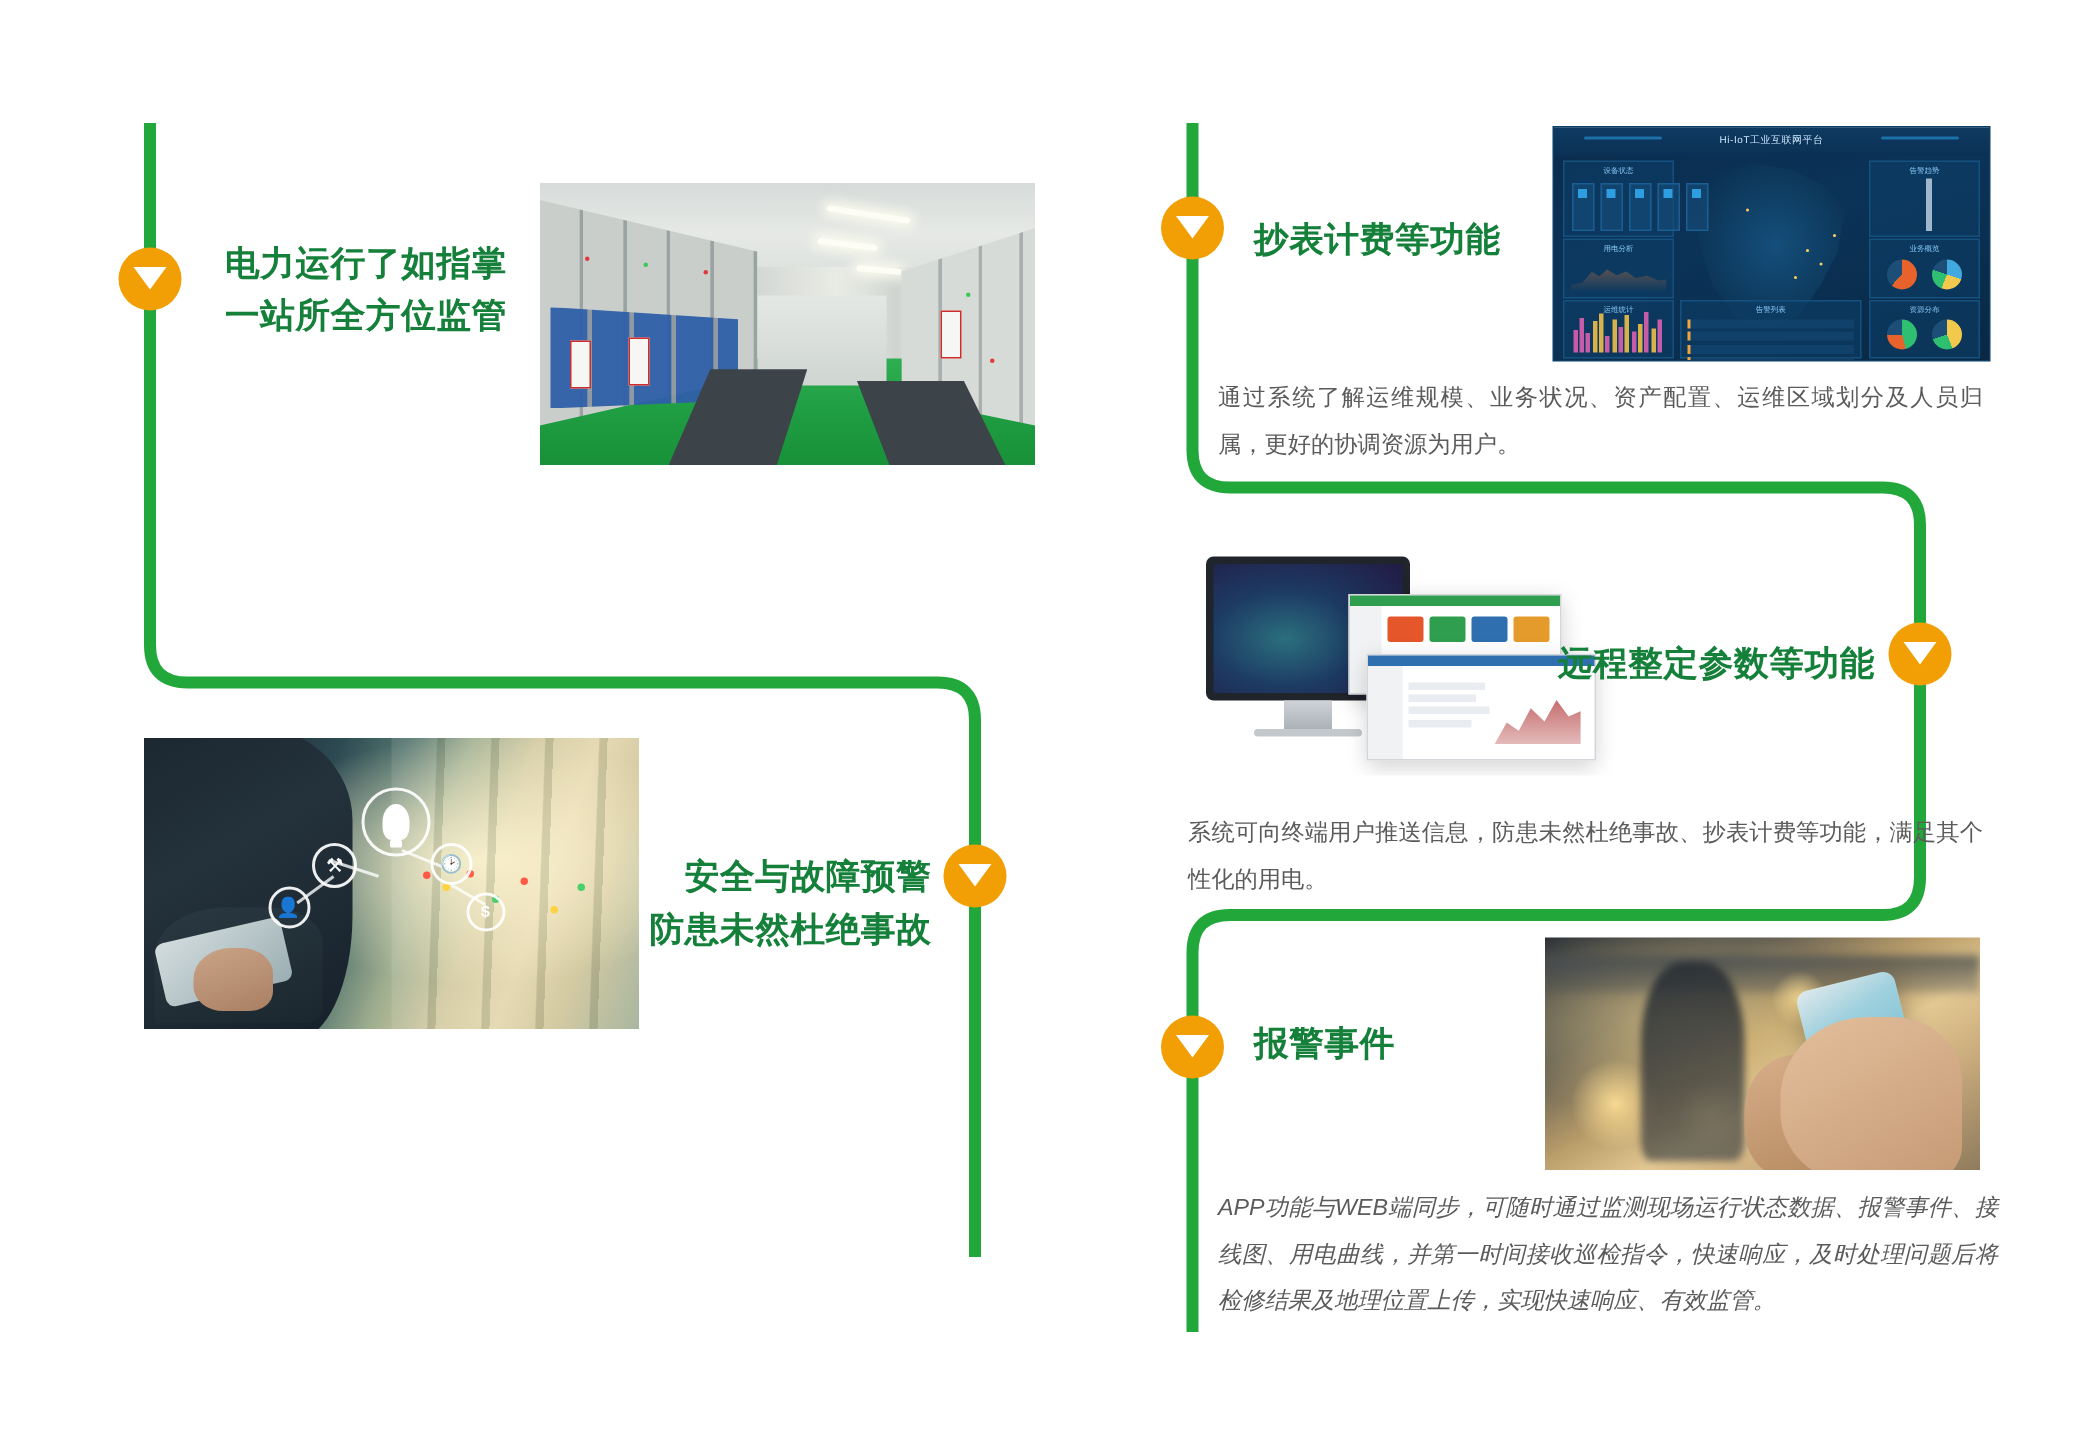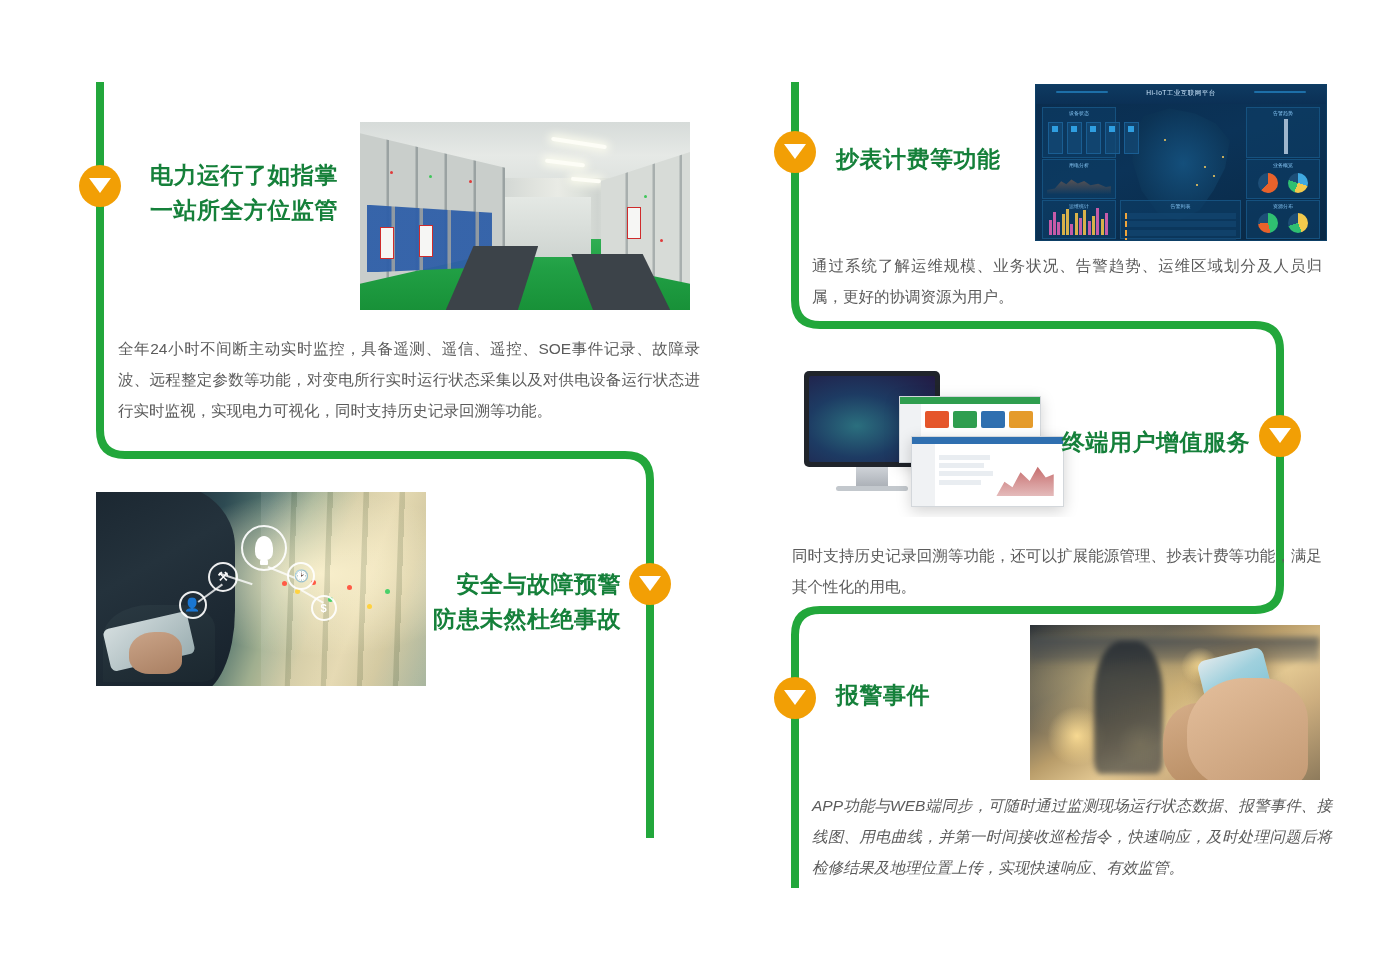--- a/index.html
+++ b/index.html
@@ -389,21 +389,20 @@
     <div class="sg-led" style="left:9%;  top:26%; background:#e03b3b;"></div>
     <div class="sg-led" style="left:21%; top:28%; background:#3fc75a;"></div>
     <div class="sg-led" style="left:33%; top:31%; background:#e03b3b;"></div>
     <div class="sg-led" style="left:86%; top:39%; background:#3fc75a;"></div>
     <div class="sg-led" style="left:91%; top:62%; background:#e03b3b;"></div>
   </div>
 
   <div class="sec-title" style="left:150px; top:158px; width:200px;font-family:Liberation Serif, serif;">电力运行了如指掌
 一站所全方位监管</div>
 
-  <div class="sec-body" style="left:118px; top:333px; width:582px;">全年24小时不间断主动实时监控，具备遥测、遥信、遥控、SOE事件记录、故障录波、远程整定参数等功能，对变电所行实时运行状态采集以及对供电设备运行状态进行实时监视，实现电力可视化，同时支持历史记录回溯等功能。</div>
 
   <div class="photo pic-engineer" style="left:96px; top:492px; width:330px; height:194px;">
     <div class="eng-panels"></div>
     <div class="eng-leds">
       <div class="eng-led" style="left:6%;  top:18%; background:#ff5a45;"></div>
       <div class="eng-led" style="left:16%; top:30%; background:#ffd23f;"></div>
       <div class="eng-led" style="left:28%; top:16%; background:#ff5a45;"></div>
       <div class="eng-led" style="left:41%; top:42%; background:#49d06a;"></div>
       <div class="eng-led" style="left:55%; top:24%; background:#ff5a45;"></div>
       <div class="eng-led" style="left:70%; top:52%; background:#ffd23f;"></div>
@@ -512,21 +511,21 @@
       <div class="db-card-title">资源分布</div>
       <div class="db-donut" style="left:16%; top:34%; width:20px; height:20px;
            background: conic-gradient(#2fbf71 0 46%, #e8622b 46% 74%, #1d4e77 74% 100%);"></div>
       <div class="db-donut" style="right:16%; top:34%; width:20px; height:20px;
            background: conic-gradient(#f2c94c 0 44%, #2fbf71 44% 70%, #1d4e77 70% 100%);"></div>
     </div>
   </div>
 
   <div class="sec-title" style="left:836px; top:142px; width:300px;">抄表计费等功能</div>
 
-  <div class="sec-body" style="left:812px; top:250px; width:510px;">通过系统了解运维规模、业务状况、告警趋势、运维区域划分及人员归属，更好的协调资源为用户。</div>
+  <div class="sec-body" style="left:812px; top:250px; width:510px;">通过系统了解运维规模、业务状况、资产配置、运维区域划分及人员归属，更好的协调资源为用户。</div>
 
   <div class="photo pic-webapp" style="left:795px; top:362px; width:290px; height:155px;">
     <div class="wa-monitor">
       <div class="wa-screen"></div>
     </div>
     <div class="wa-stand"></div>
     <div class="wa-base"></div>
 
     <div class="wa-win" style="left:36%; top:22%; width:48%; height:42%;">
       <div class="wa-win-top"></div>
@@ -543,23 +542,23 @@
       <div class="wa-win-top" style="background:#2f6fb0;"></div>
       <div class="wa-side"></div>
       <div class="wa-listrow" style="left:18%; top:26%; width:34%;"></div>
       <div class="wa-listrow" style="left:18%; top:38%; width:30%;"></div>
       <div class="wa-listrow" style="left:18%; top:50%; width:36%;"></div>
       <div class="wa-listrow" style="left:18%; top:62%; width:28%;"></div>
       <div class="wa-chart" style="left:56%; top:36%; width:38%; height:50%;"></div>
     </div>
   </div>
 
-  <div class="sec-title right-align" style="left:1000px; top:425px; width:250px;">终端用户增值服务</div>
-
-  <div class="sec-body" style="left:792px; top:540px; width:530px;">同时支持历史记录回溯等功能，还可以扩展能源管理、抄表计费等功能，满足其个性化的用电。</div>
+  <div class="sec-title right-align" style="left:1000px; top:425px; width:250px;">远程整定参数等功能</div>
+
+  <div class="sec-body" style="left:792px; top:540px; width:530px;">系统可向终端用户推送信息，防患未然杜绝事故、抄表计费等功能，满足其个性化的用电。</div>
 
   <div class="photo pic-phone" style="left:1030px; top:625px; width:290px; height:155px;">
     <div class="ph-blurbar" style="top:8%;"></div>
     <div class="ph-glow" style="left:6%;  top:52%; width:60px; height:60px;"></div>
     <div class="ph-glow" style="left:30%; top:62%; width:46px; height:46px;"></div>
     <div class="ph-glow" style="left:52%; top:14%; width:38px; height:38px;"></div>
     <div class="ph-person"></div>
     <div class="ph-hand2"></div>
     <div class="ph-device"></div>
     <div class="ph-hand"></div>

